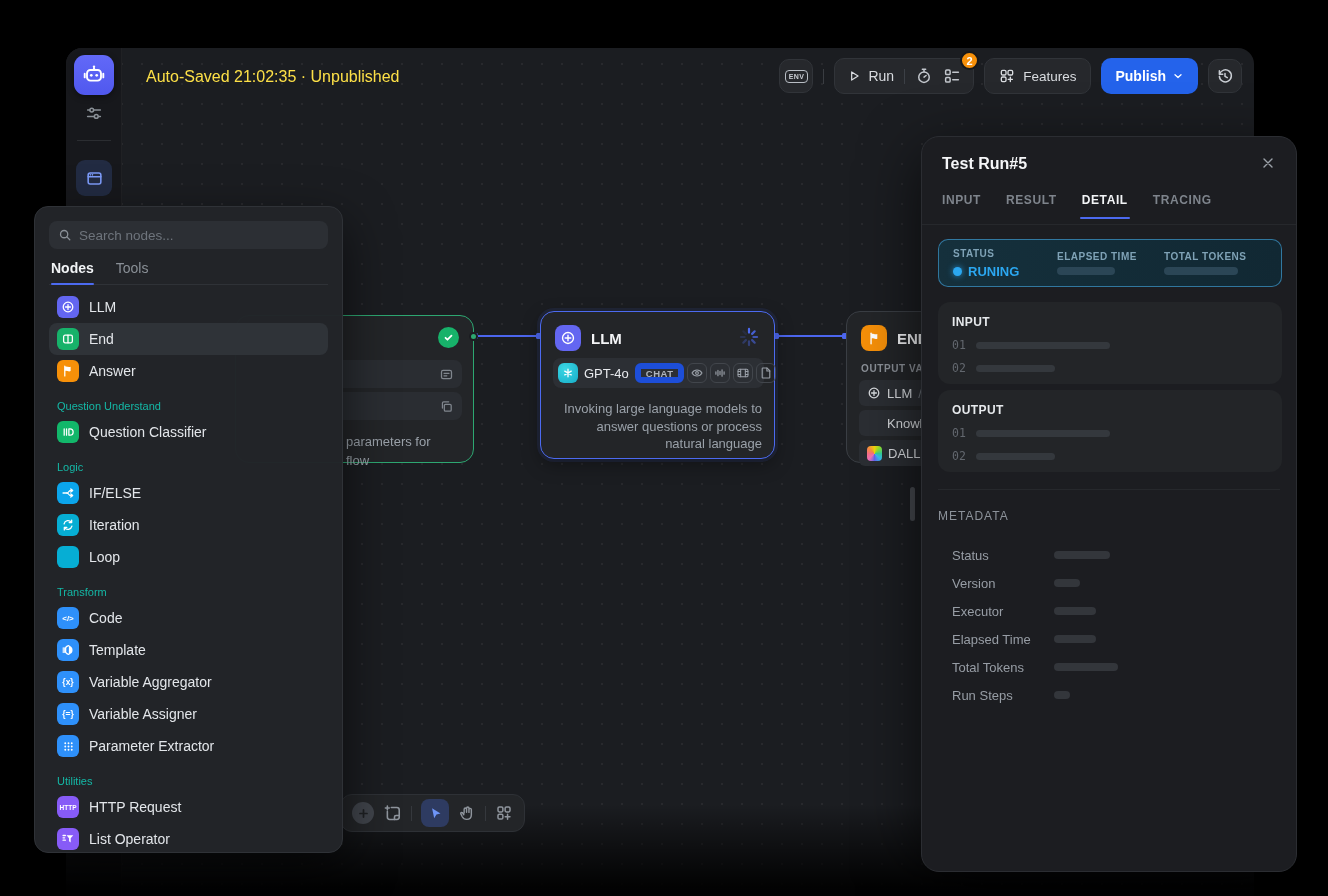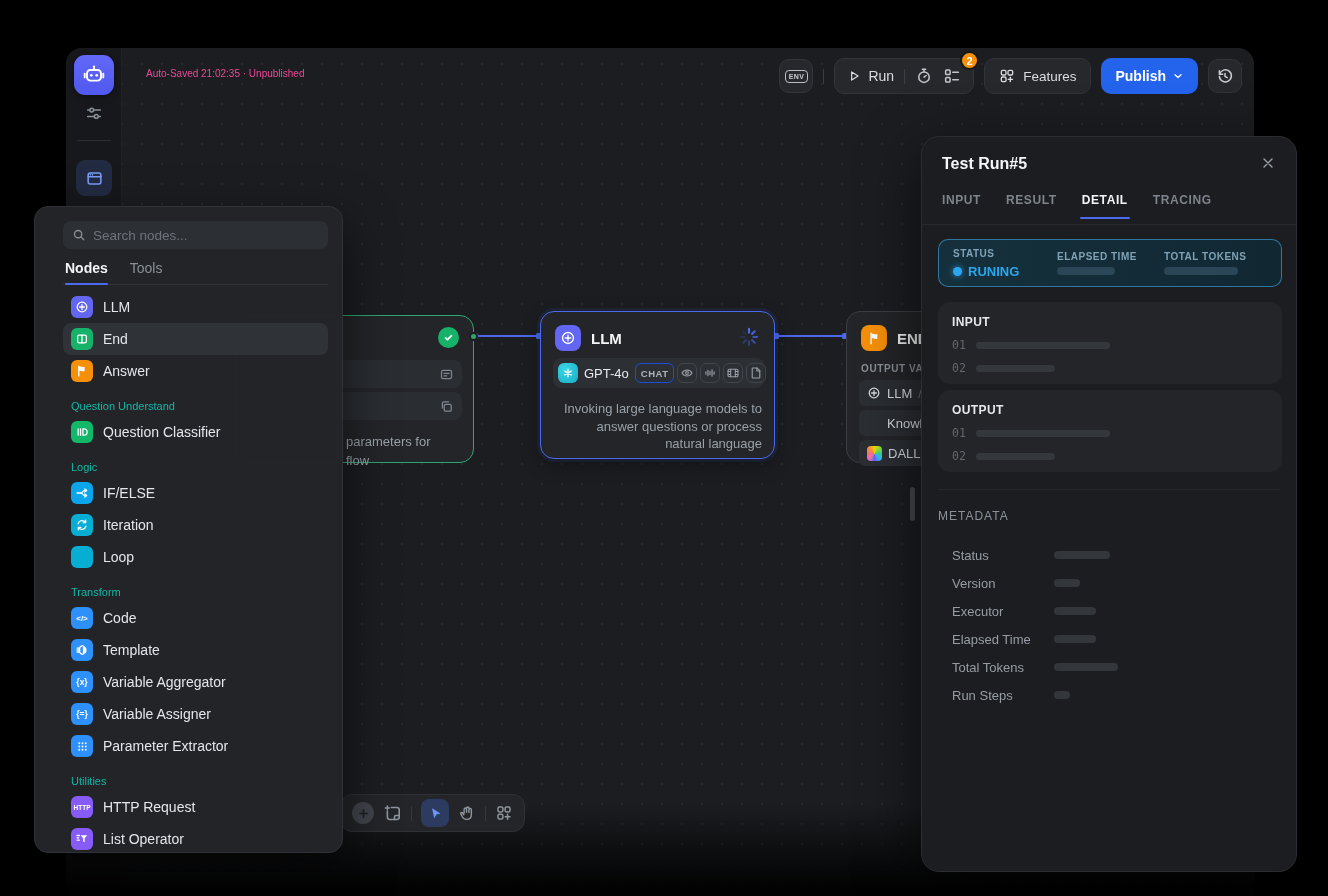--- a/index.html
+++ b/index.html
@@ -21,21 +21,21 @@
     border-right:1px solid rgba(255,255,255,.04); z-index:2; }
   .app-chip { position:absolute; left:8px; top:7px; width:40px; height:40px; border-radius:11px;
     background:linear-gradient(180deg,#6269f8,#5058ee); display:flex; align-items:center; justify-content:center;
     color:#fff; box-shadow:0 2px 6px rgba(0,0,0,.4); }
   .rail-icon { position:absolute; left:19px; top:56px; color:#8a9097; width:18px; height:18px; }
   .rail-div { position:absolute; left:11px; top:92px; width:34px; height:1px; background:#2b2d31; }
   .preview-chip { position:absolute; left:10px; top:112px; width:36px; height:36px; border-radius:9px;
     background:#222b42; color:#7c9bf8; display:flex; align-items:center; justify-content:center; }
 
   
-  .autosave { position:absolute; left:80px; top:20px; font-size:10px; color:#ec4899; z-index:2; }
+  .autosave { position:absolute; left:80px; top:20px; font-size:16px; color:#fde047; z-index:2; }
   .hdr-right { position:absolute; top:10px; right:12px; height:36px; display:flex; align-items:center; gap:10px; z-index:3; }
   .icon-btn { width:34px; height:34px; border-radius:10px; background:#26282c; border:1px solid #313439;
     display:flex; align-items:center; justify-content:center; color:#c9cdd3; cursor:pointer; }
   .env-inner { border:1.5px solid #b9bec5; border-radius:4px; font-size:7px; font-weight:bold;
     letter-spacing:.3px; color:#c9cdd3; padding:2px 3px; }
   .hdr-sep { width:1px; height:15px; background:#3a3d42; }
   .run-group { position:relative; height:36px; background:#26282c; border:1px solid #313439; border-radius:10px;
     display:flex; align-items:center; padding:0 12px; gap:10px; }
   .run-label { display:flex; align-items:center; gap:7px; color:#d9dce0; font-size:14px; cursor:pointer; }
   .group-sep { width:1px; height:15px; background:#3c4046; }
@@ -69,21 +69,21 @@
   .port { position:absolute; width:9px; height:9px; border-radius:50%; background:#2da771; border:2px solid #1b1d21; z-index:4; }
 
   #llm-node { left:474px; top:263px; width:235px; height:148px; border:1.5px solid #4c6af0;
     box-shadow:0 0 0 3px rgba(76,106,240,.10), 0 6px 18px rgba(0,0,0,.35); }
   .model-row { position:absolute; left:12px; top:46px; width:211px; height:30px; background:#2c2f34;
     border-radius:8px; display:flex; align-items:center; padding:0 5px; gap:6px; }
   .model-ic { width:20px; height:20px; border-radius:6px; background:radial-gradient(circle at 35% 30%,#3bd6e4,#17aec8);
     display:flex; align-items:center; justify-content:center; color:#fff; flex:none; }
   .model-name { font-size:13px; color:#e8eaee; flex:none; }
   .tag-wrap { margin-left:auto; display:flex; align-items:center; gap:3px; }
-  .chat-tag { height:20px; border:1px solid #1d4ed8; border-radius:6px; color:#afb5bd; font-size:9.5px;
+  .chat-tag { height:20px; border:6px solid #1d4ed8; border-radius:6px; color:#afb5bd; font-size:9.5px;
     font-weight:bold; letter-spacing:.5px; display:flex; align-items:center; padding:0 5px; }
   .cap-chip { width:20px; height:20px; border:1px solid #42464c; border-radius:6px; color:#9aa0a8;
     display:flex; align-items:center; justify-content:center; }
   #llm-node .desc { position:absolute; left:14px; top:88px; width:207px; font-size:13px; line-height:17.5px; color:#9aa1a9;text-align:right; }
   .spinner { position:absolute; top:14px; right:14px; width:22px; height:22px; color:#4c6af0; animation:sp 1s steps(8) infinite; }
   @keyframes sp { to { transform:rotate(360deg);} }
 
   #end-node { left:780px; top:263px; width:235px; height:152px; border:1px solid #3a3e44; }
   .out-label { position:absolute; left:14px; top:51px; font-size:10px; font-weight:bold; letter-spacing:.6px; color:#8b9097; }
   .end-row { position:absolute; left:12px; width:210px; height:26px; background:#2b2e33; border-radius:6px;
@@ -97,21 +97,21 @@
     border-radius:12px; display:flex; align-items:center; gap:9px; padding:0 11px; z-index:6; }
   .tb-ic { color:#8f959d; display:flex; cursor:pointer; }
   .tb-sep { width:1px; height:15px; background:#35383d; }
   .tb-active { width:28px; height:28px; border-radius:8px; background:#2e3b61; display:flex;
     align-items:center; justify-content:center; color:#6e95f8; cursor:pointer; }
   .plus-circle { width:22px; height:22px; border-radius:50%; background:#40444b; color:#1e2023;
     display:flex; align-items:center; justify-content:center; cursor:pointer; }
 
   
   #palette { position:absolute; left:34px; top:206px; width:309px; height:647px; background:rgba(35,37,41,.985);
-    border:1px solid #2f3237; border-radius:14px; z-index:30; box-shadow:0 18px 50px rgba(0,0,0,.6); padding:14px 14px 0 28px; }
+    border:1px solid #2f3237; border-radius:14px; z-index:30; box-shadow:0 18px 50px rgba(0,0,0,.6); padding:14px 14px 0 14px; }
   .search-box { height:28px; background:#2c2f34; border-radius:8px; display:flex; align-items:center; gap:7px; padding:0 9px; }
   .search-box input { background:transparent; border:none; outline:none; color:#d6d9dd; font-size:13.5px;
     font-family:"Liberation Sans",sans-serif; width:100%; }
   .search-box input::placeholder { color:#6e747c; }
   .p-tabs { display:flex; gap:22px; margin-top:11px; position:relative; border-bottom:1px solid #2f3237; padding:0 2px; }
   .p-tab { font-size:14px; padding-bottom:8px; color:#8a9097; cursor:pointer; position:relative; }
   .p-tab.active { color:#f2f4f6; font-weight:bold; }
   .p-tab.active::after { content:""; position:absolute; left:0; right:0; bottom:-1px; height:2px; background:#4c6af0; border-radius:2px; }
   #palette-list { margin-top:6px; }
   .p-row { height:32px; display:flex; align-items:center; gap:10px; padding:0 8px; border-radius:8px; cursor:pointer; }

